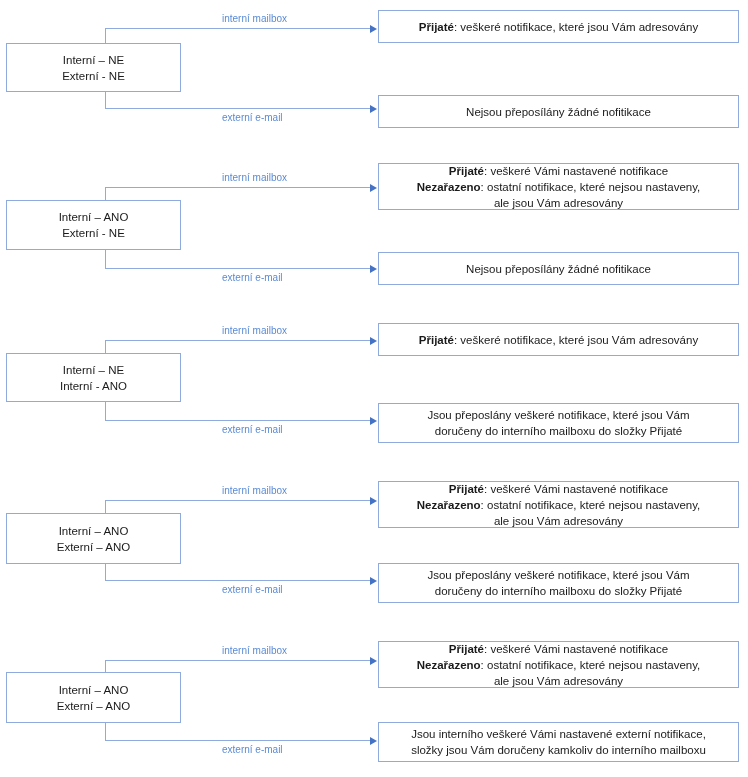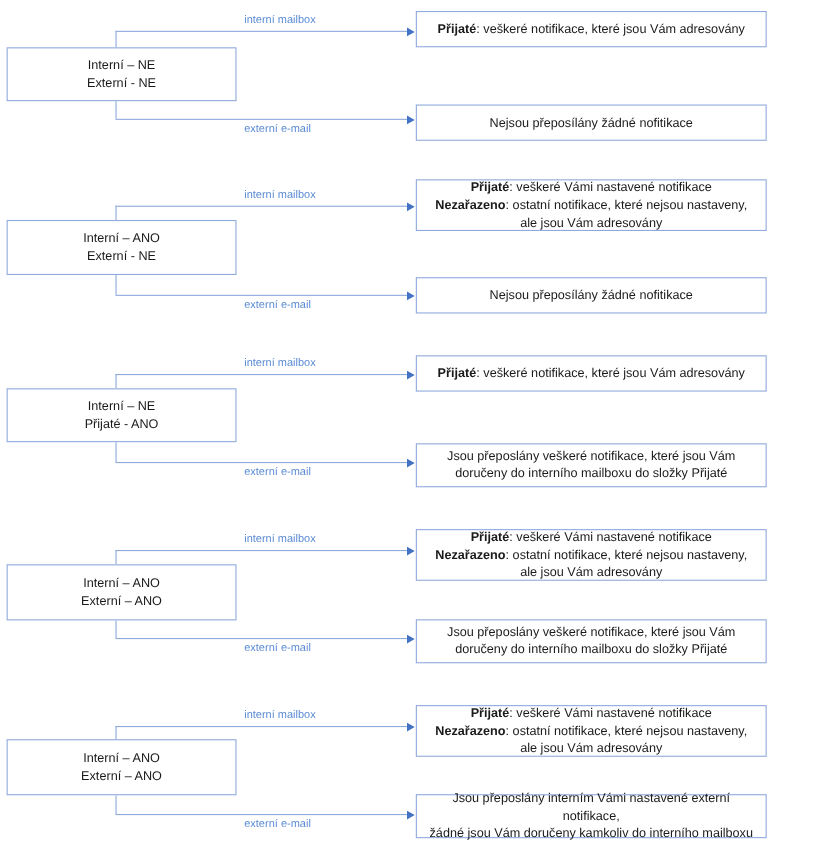--- a/index.html
+++ b/index.html
@@ -41,26 +41,26 @@
     justify-content: center;
     text-align: center;
     font-size: 11.5px;
     line-height: 16px;
     color: #1a1a1a;
     padding: 2px 8px;
   }
 
   .box-left {
     left: 6px;
-    width: 209px;
+    width: 175px;
   }
 
   .box-right {
     left: 378px;
-    width: 319px;
+    width: 361px;
   }
 
   .box .lines {
     width: 100%;
   }
   .box .lines span {
     display: block;
   }
   .box b {
     font-weight: bold;
@@ -150,21 +150,21 @@
       <div class="edge-label" style="left: 222px; top: 171px;">interní mailbox</div>
       <div class="conn-v" style="top: 250px; height: 18px;"></div>
       <div class="conn-h" style="top: 268px; width: 265px;"></div>
       <div class="arrow-head" style="top: 264.5px; left: 370px;"></div>
       <div class="edge-label" style="left: 222px; top: 271px;">externí e-mail</div>
     </div>
     <div class="group" style="top: 0px; height: 777px;">
       <div class="box box-left" style="top: 353px; height: 49px;">
         <div class="lines">
           <span>Interní – NE</span>
-          <span>Přijaté - ANO</span>
+          <span>Interní - ANO</span>
         </div>
       </div>
       <div class="box box-right" style="top: 323px; height: 33px;">
         <div class="lines">
           <span><b>Přijaté</b>: veškeré notifikace, které jsou Vám adresovány</span>
         </div>
       </div>
       <div class="box box-right" style="top: 403px; height: 40px;">
         <div class="lines">
           <span>Jsou přeposlány veškeré notifikace, které jsou Vám</span>
@@ -218,22 +218,22 @@
       </div>
       <div class="box box-right" style="top: 641px; height: 47px;">
         <div class="lines">
           <span><b>Přijaté</b>: veškeré Vámi nastavené notifikace</span>
           <span><b>Nezařazeno</b>: ostatní notifikace, které nejsou nastaveny,</span>
           <span>ale jsou Vám adresovány</span>
         </div>
       </div>
       <div class="box box-right" style="top: 722px; height: 40px;">
         <div class="lines">
-          <span>Jsou přeposlány interním Vámi nastavené externí notifikace,</span>
-          <span>žádné jsou Vám doručeny kamkoliv do interního mailboxu</span>
+          <span>Jsou interního veškeré Vámi nastavené externí notifikace,</span>
+          <span>složky jsou Vám doručeny kamkoliv do interního mailboxu</span>
         </div>
       </div>
       <div class="conn-v" style="top: 660px; height: 12px;"></div>
       <div class="conn-h" style="top: 660px; width: 265px;"></div>
       <div class="arrow-head" style="top: 656.5px; left: 370px;"></div>
       <div class="edge-label" style="left: 222px; top: 644px;">interní mailbox</div>
       <div class="conn-v" style="top: 723px; height: 17px;"></div>
       <div class="conn-h" style="top: 740px; width: 265px;"></div>
       <div class="arrow-head" style="top: 736.5px; left: 370px;"></div>
       <div class="edge-label" style="left: 222px; top: 743px;">externí e-mail</div>

